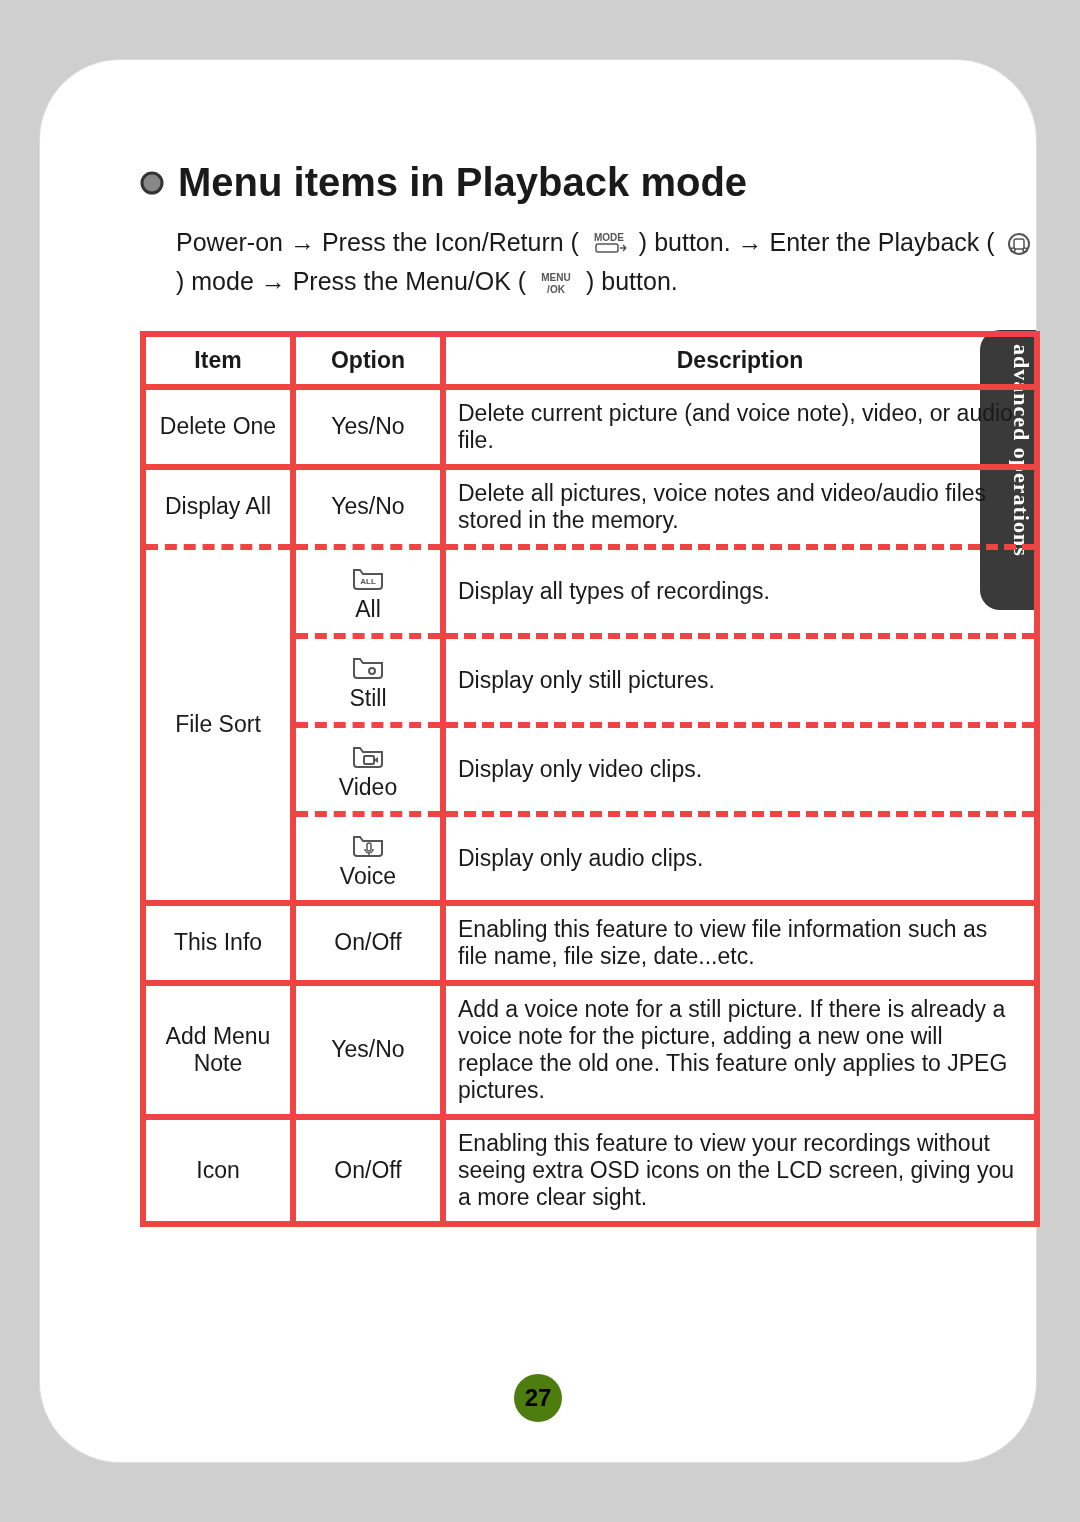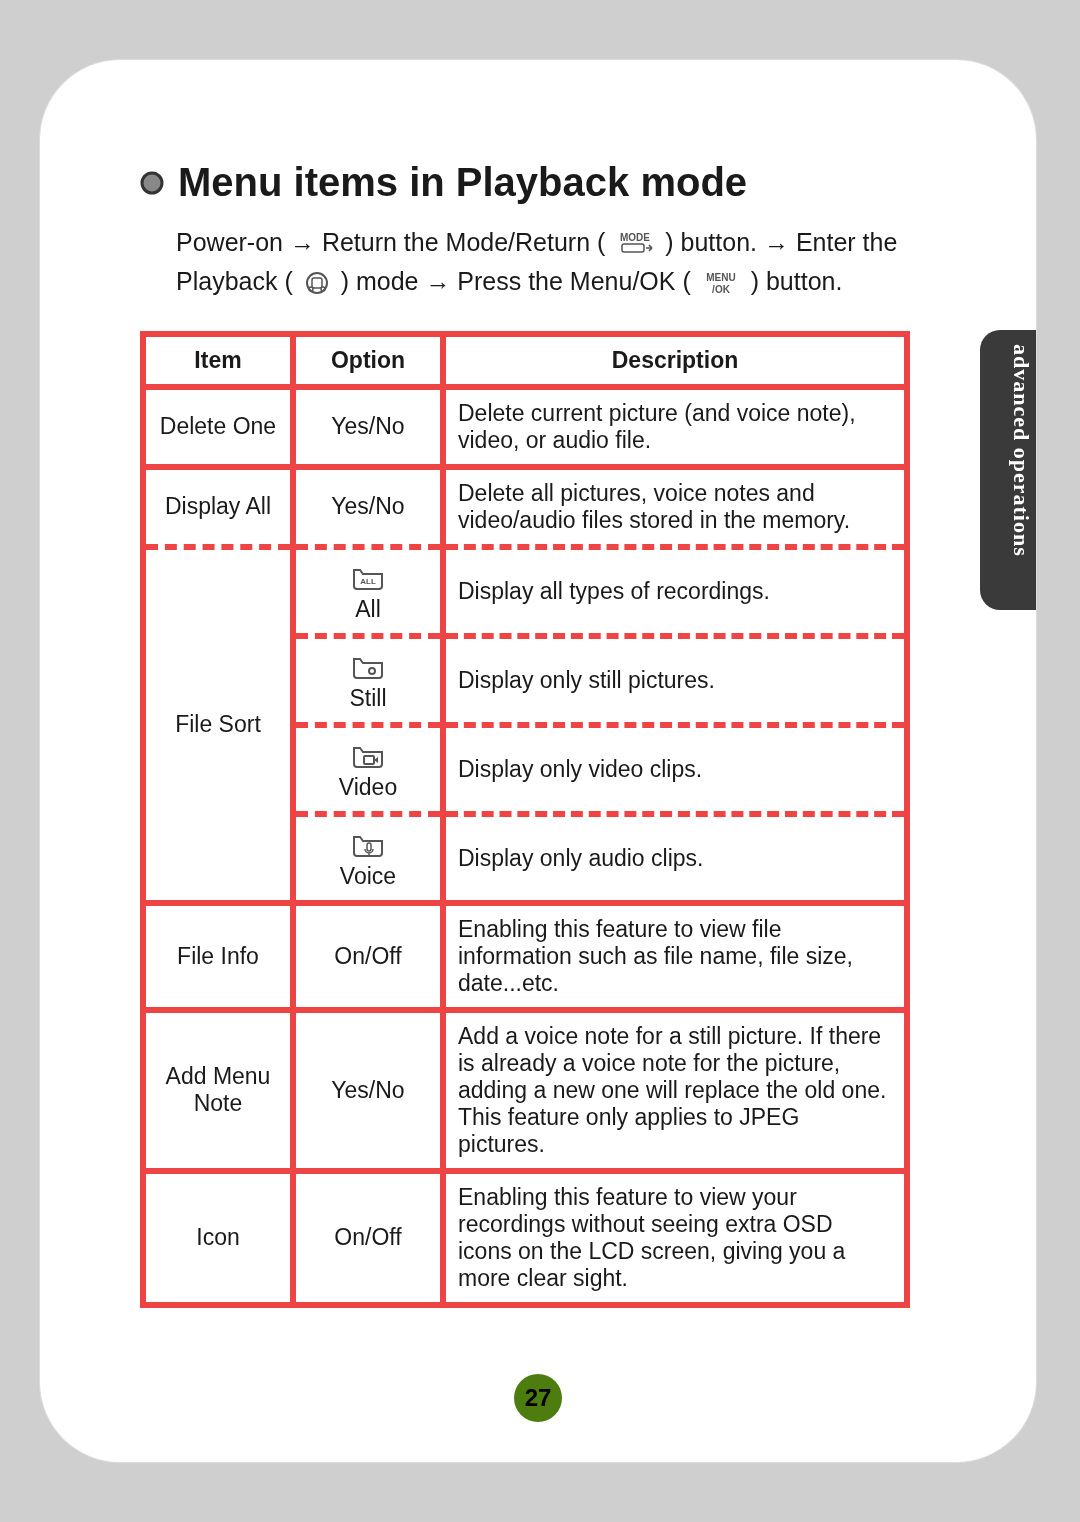--- a/index.html
+++ b/index.html
@@ -34,21 +34,21 @@
     fill: #fff;
     font-size: 22px;
     font-family: Georgia, "Times New Roman", serif;
     font-weight: bold;
     letter-spacing: 1px;
   }
   .content {
     position: absolute;
     left: 100px;
     top: 100px;
-    width: 770px;
+    width: 900px;
   }
   .heading {
     display: flex;
     align-items: center;
     gap: 14px;
     margin-bottom: 18px;
   }
   .bullet-icon {
     width: 24px;
     height: 24px;
@@ -130,21 +130,21 @@
   <div class="content">
 
     <div class="heading">
       <svg class="bullet-icon" viewBox="0 0 24 24">
         <circle cx="12" cy="12" r="10" fill="#888" stroke="#333" stroke-width="3"></circle>
       </svg>
       <h1>Menu items in Playback mode</h1>
     </div>
 
     <p class="intro">
-      <span>Power-on → Return the Mode/Return (</span>
+      <span>Power-on → Press the Icon/Return (</span>
       <svg class="inline-icon" viewBox="0 0 46 28">
         <text x="23" y="11" text-anchor="middle" font-size="10" font-weight="bold" fill="#555">MODE</text>
         <rect x="10" y="14" width="22" height="8" rx="2" fill="none" stroke="#555" stroke-width="1.5"></rect>
         <path d="M34 18 h6 M40 18 l-3-3 M40 18 l-3 3" stroke="#555" stroke-width="1.5" fill="none"></path>
       </svg>
       <span>) button. → Enter the Playback (</span>
       <svg class="inline-icon small" viewBox="0 0 34 28">
         <circle cx="17" cy="14" r="10" fill="none" stroke="#555" stroke-width="2"></circle>
         <rect x="12" y="9" width="10" height="10" rx="2" fill="none" stroke="#555" stroke-width="1.5"></rect>
         <circle cx="11" cy="20" r="2" fill="none" stroke="#555" stroke-width="1.5"></circle>
@@ -216,21 +216,21 @@
               <path d="M4 10 h6 l3 4 h19 v12 a3 3 0 0 1 -3 3 h-22 a3 3 0 0 1 -3 -3 z" fill="none" stroke="#555" stroke-width="2"></path>
               <rect x="17" y="16" width="4" height="8" rx="2" fill="none" stroke="#555" stroke-width="1.5"></rect>
               <path d="M15 22 a4 4 0 0 0 8 0 M19 26 v3" fill="none" stroke="#555" stroke-width="1.5"></path>
             </svg>
             <span class="opt-label">Voice</span>
           </td>
           <td style="border-bottom-style:solid">Display only audio clips.</td>
         </tr>
 
         <tr>
-          <td class="item-col">File Info</td>
+          <td class="item-col">This Info</td>
           <td class="option-col">On/Off</td>
           <td>Enabling this feature to view file information such as file name, file size, date...etc.</td>
         </tr>
         <tr>
           <td class="item-col">Add Menu Note</td>
           <td class="option-col">Yes/No</td>
           <td>Add a voice note for a still picture. If there is already a voice note for the picture, adding a new one will replace the old one. This feature only applies to JPEG pictures.</td>
         </tr>
         <tr>
           <td class="item-col">Icon</td>

